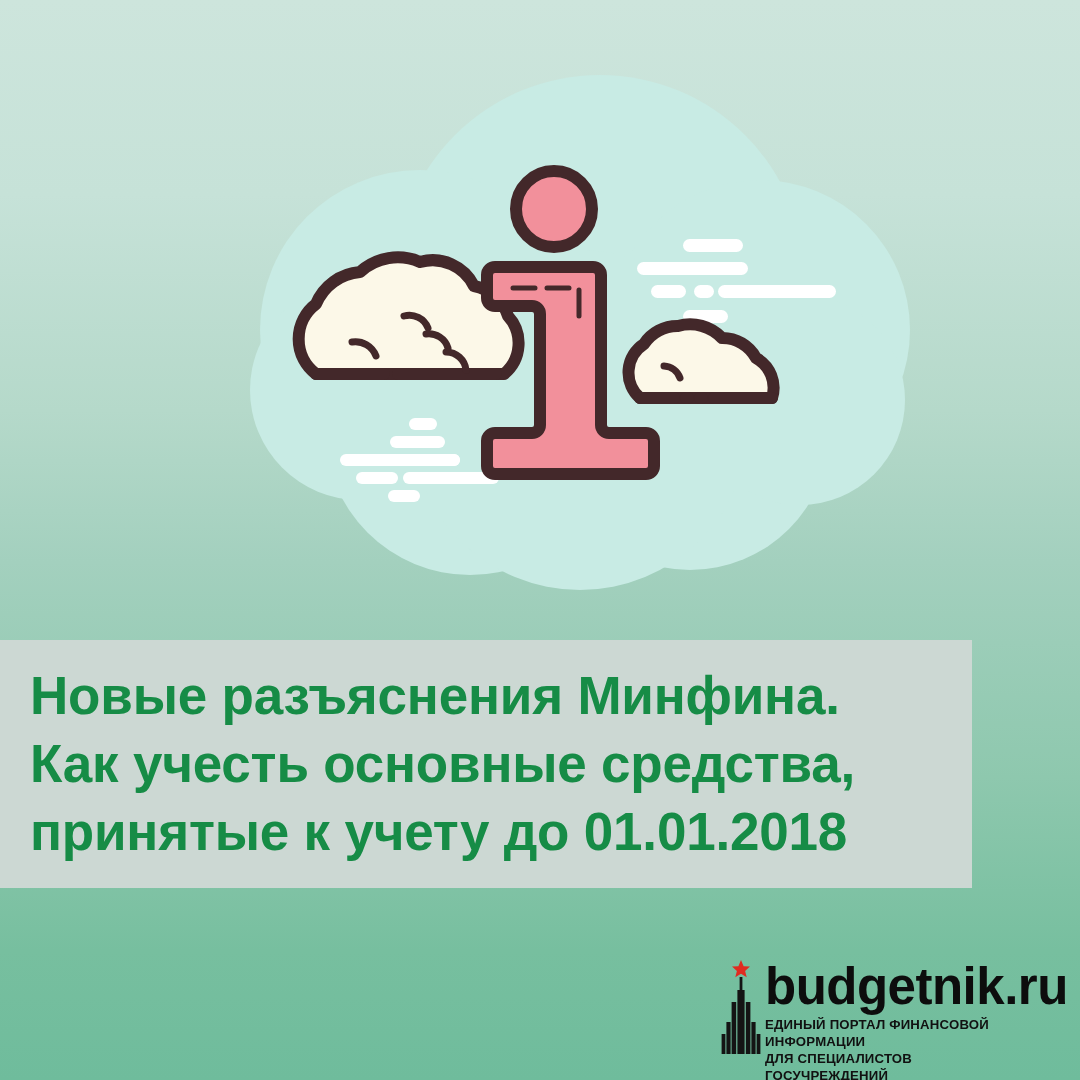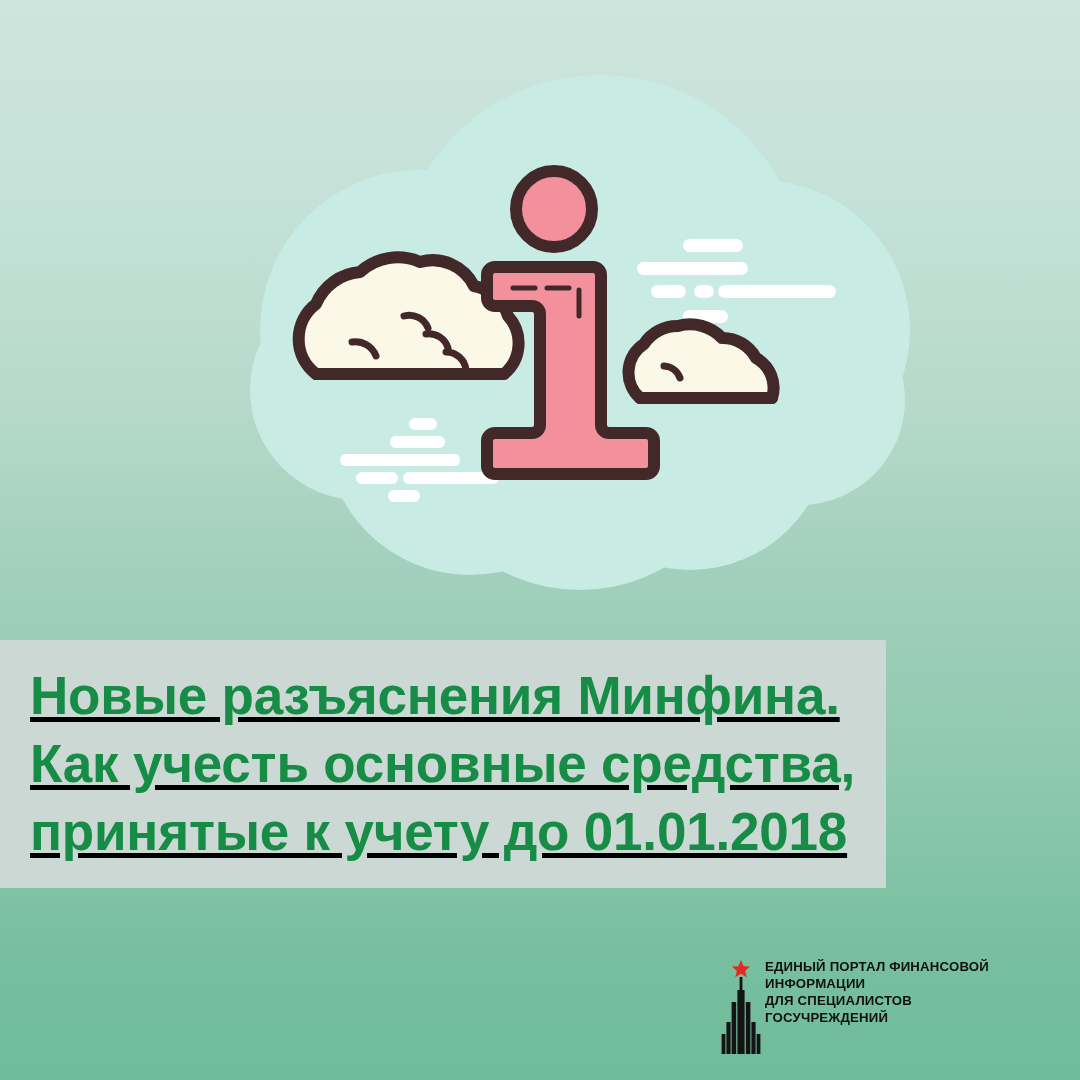--- a/index.html
+++ b/index.html
@@ -39,26 +39,25 @@
     display: block;
     width: 1080px;
     height: 640px;
   }
 
   
   .headline-band {
     position: absolute;
     left: 0;
     top: 640px;
-    width: 886px;
+    width: 972px;
     height: 248px;
     background: #ccd8d3;
     box-sizing: border-box;
     padding: 22px 0 0 30px;
-    text-decoration: underline;
   }
   .headline {
     margin: 0;
     color: #168c46;
     font-family: "Liberation Sans", sans-serif;
     font-weight: bold;
     font-size: 53px;
     line-height: 68px;
     letter-spacing: -0.2px;
     white-space: pre-line;
@@ -252,20 +251,21 @@
           <rect x="14.6" y="44" width="4.6" height="52" fill="#141414"></rect>
           <rect x="28.8" y="44" width="4.6" height="52" fill="#141414"></rect>
           <rect x="9.4" y="64" width="4.2" height="32" fill="#141414"></rect>
           <rect x="34.4" y="64" width="4.2" height="32" fill="#141414"></rect>
           <rect x="4.6" y="76" width="3.8" height="20" fill="#141414"></rect>
           <rect x="39.6" y="76" width="3.8" height="20" fill="#141414"></rect>
         </svg>
       </div>
 
       <div class="logo-text">
+        <div class="logo-word">budgetnik.ru</div>
         <div class="logo-tagline">ЕДИНЫЙ ПОРТАЛ ФИНАНСОВОЙ ИНФОРМАЦИИ
 ДЛЯ СПЕЦИАЛИСТОВ ГОСУЧРЕЖДЕНИЙ</div>
       </div>
 
     </div>
   </div>
 
 </div>
 
 </body></html>

